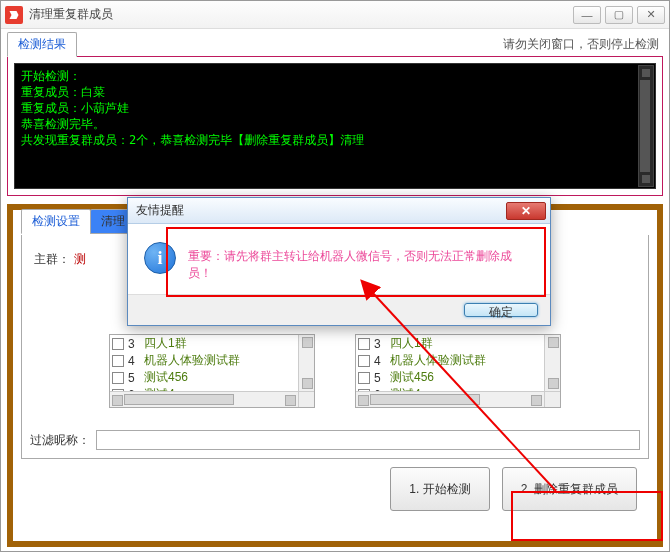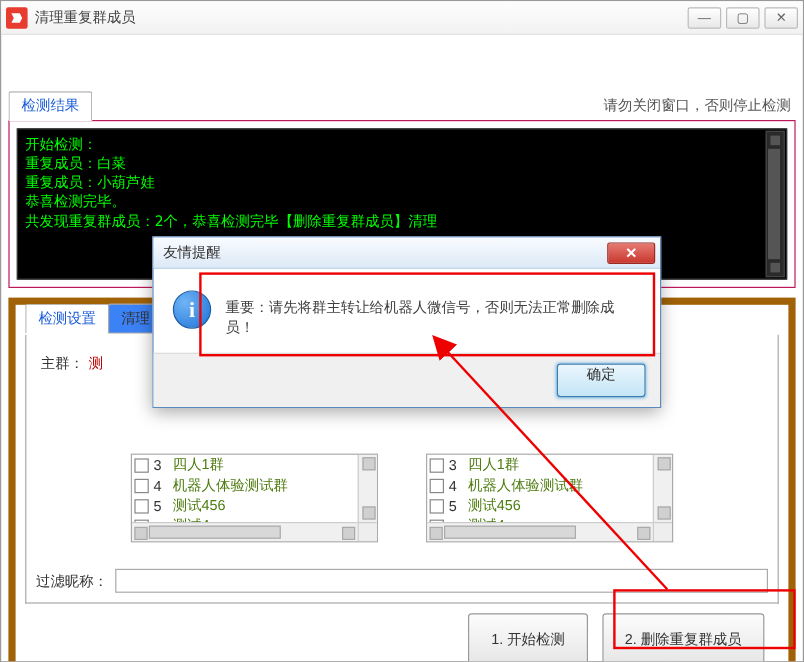--- a/index.html
+++ b/index.html
@@ -39,21 +39,20 @@
     background:linear-gradient(#fff,#e8e8e8);
     border-radius:2px;
     font-size:11px;
     display:flex;align-items:center;justify-content:center;
     margin-left:4px;color:#666;
   }
   
   .toprow {
     display:flex;align-items:flex-end;
     padding: 2px 10px 0 6px;
-    margin-top: 44px;
   }
   .tab1 {
     border:1px solid #aaa;border-bottom:1px solid #fff;
     padding:3px 10px;color:#1a5cd6;
     background:#fff;border-radius:2px 2px 0 0;
     position:relative;top:1px;z-index:2;
   }
   .hint-right { margin-left:auto;color:#555;padding-bottom:3px;}
   
   .outer-panel {
@@ -157,27 +156,27 @@
   }
   .modal .m-body{padding:18px 16px 12px;display:flex;gap:12px;align-items:flex-start;}
   .info-icon{
     width:32px;height:32px;border-radius:50%;
     background:radial-gradient(circle at 30% 30%,#6fb4f4,#1e72d8);
     border:1px solid #1e5fa8;
     display:flex;align-items:center;justify-content:center;
     color:#fff;font-weight:bold;font-size:18px;font-family:Georgia,serif;
     flex-shrink:0;
   }
-  .modal .m-msg{color:#404040;padding-top:6px;}
+  .modal .m-msg{color:#ec4899;padding-top:6px;}
   .modal .m-footer{
     background:#f0f0f0;border-top:1px solid #ddd;
     padding:8px 12px;display:flex;justify-content:flex-end;
   }
   .modal .ok-btn{
-    height:28px;padding:0 24px;border:1px solid #3c7fb1;
+    height:14px;padding:0 24px;border:1px solid #3c7fb1;
     background:linear-gradient(#eaf6fd,#c4e5f6);
     border-radius:3px;color:#333;
     box-shadow:0 0 3px #6bb3e6;
     text-align:center;
   }
 </style>
 </head>
 <body>
 
 <div class="titlebar">

